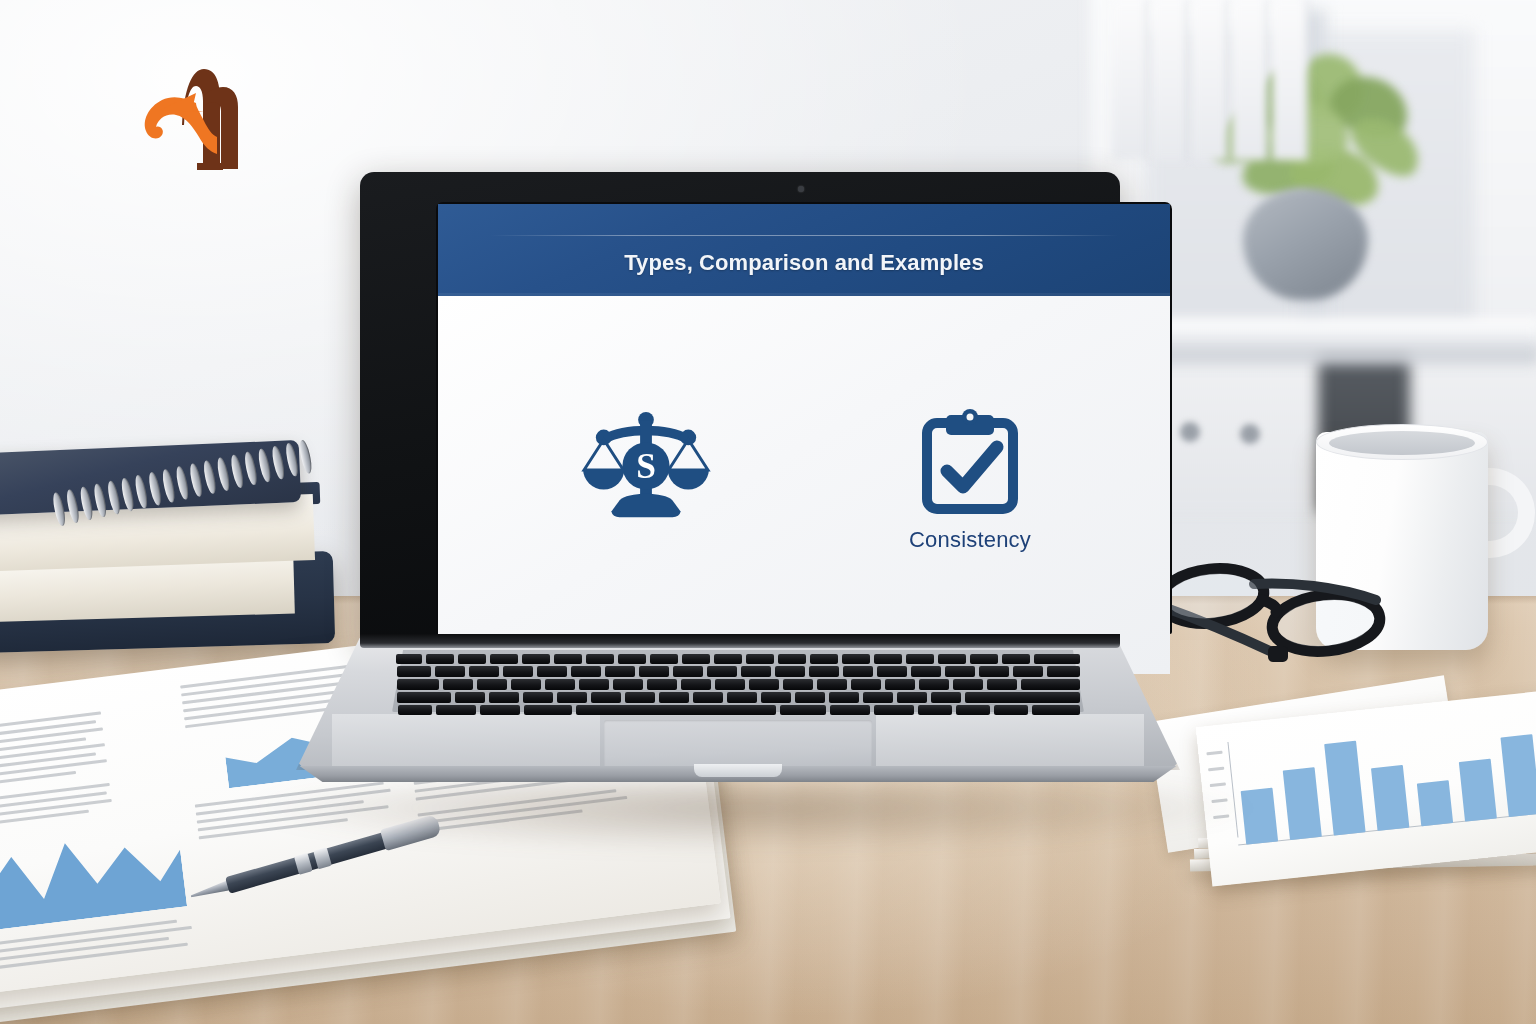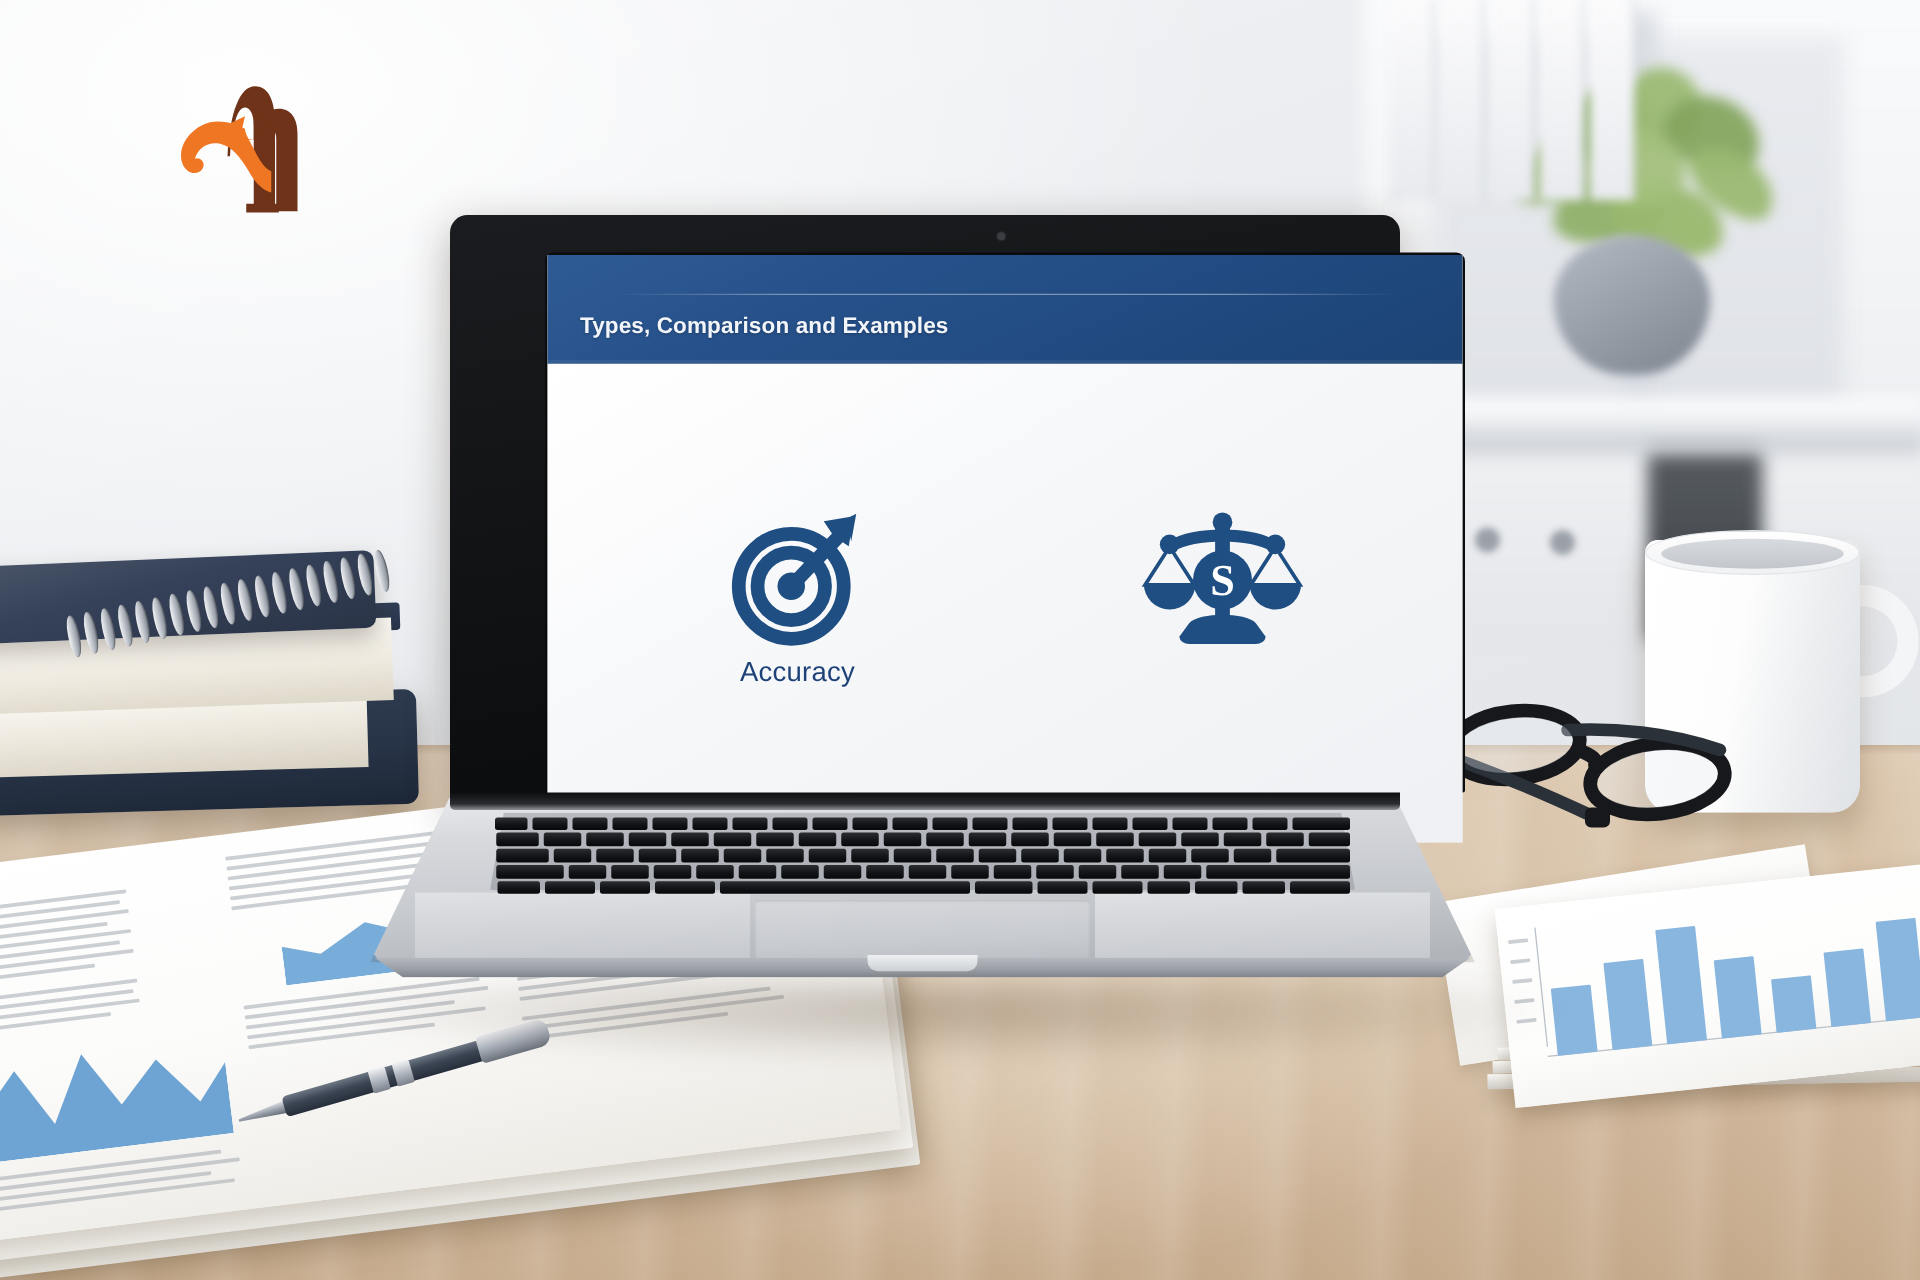--- a/index.html
+++ b/index.html
@@ -309,21 +309,21 @@
     text-align:center;
     letter-spacing:-0.4px;
     text-shadow:0 1px 3px rgba(0,0,0,.28);
     max-width:560px;
   }
   .divider {
     height:1px; margin:13px 26px 0 26px;
     background:linear-gradient(90deg,rgba(255,255,255,0) 0%,rgba(255,255,255,.38) 22%,rgba(255,255,255,.42) 78%,rgba(255,255,255,0) 100%);
   }
   .slide-sub {
-    color:#f2f5f9; font-size:18px; font-weight:bold; 
+    color:#f2f5f9; font-size:22px; font-weight:bold; text-align:center;
     padding:14px 0 4px 0; letter-spacing:.1px;
     text-shadow:0 1px 2px rgba(0,0,0,.25);
   }
   .slide-body {
     flex:1;
     background:linear-gradient(150deg,#ffffff 0%,#f6f7f9 45%,#eef0f3 100%);
     display:flex; align-items:center; justify-content:space-around;
     padding:6px 34px 14px 34px;
   }
   .concept { display:flex; flex-direction:column; align-items:center; gap:6px; width:170px; }
@@ -601,35 +601,20 @@
       <div class="screen">
         <div class="slide">
 
           <div class="slide-header">
             <div class="divider"></div>
             <div class="slide-sub">Types, Comparison and Examples</div>
           </div>
 
           <div class="slide-body">
 
-            <div class="concept">
-              <div class="concept-icon">
-                <svg viewBox="0 0 114 112" width="114" height="112">
-                  <g fill="none" stroke="#1f4e82">
-                    <circle cx="52" cy="62" r="42" stroke-width="11"></circle>
-                    <circle cx="52" cy="62" r="27" stroke-width="11"></circle>
-                  </g>
-                  <circle cx="52" cy="62" r="11" fill="#1f4e82"></circle>
-                  <path d="M52 62 L93 19" stroke="#1f4e82" stroke-width="11" stroke-linecap="round"></path>
-                  <path d="M78 10 L102 6 L98 30 L86 22 Z" fill="#1f4e82"></path>
-                  <path d="M96 8 L104 4 L100 26 Z" fill="#1f4e82"></path>
-                </svg>
-              </div>
-              <div class="concept-label">Accuracy</div>
-            </div>
 
             <div class="concept">
               <div class="concept-icon">
                 <svg viewBox="0 0 130 120" width="130" height="118">
                   <g fill="#1f4e82">
                     <circle cx="65" cy="13" r="8"></circle>
                     <path d="M22 28 C40 16, 90 16, 108 28 L105 37 C88 26, 42 26, 25 37 Z"></path>
                     <circle cx="22" cy="31" r="8"></circle>
                     <circle cx="108" cy="31" r="8"></circle>
                     <rect x="59" y="14" width="12" height="80"></rect>
@@ -641,20 +626,32 @@
                     <path d="M108 33 L88 64 L128 64 Z"></path>
                   </g>
                   <path d="M1 63 A21 21 0 0 0 43 63 Z" fill="#1f4e82"></path>
                   <path d="M87 63 A21 21 0 0 0 129 63 Z" fill="#1f4e82"></path>
                   <text x="65" y="72" font-family="Liberation Serif, serif" font-size="36" font-weight="bold" fill="#ffffff" text-anchor="middle">S</text>
                 </svg>
               </div>
               <div class="concept-spacer"></div>
             </div>
 
+            <div class="concept">
+              <div class="concept-icon">
+                <svg viewBox="0 0 114 112" width="114" height="112">
+                  <rect x="14" y="14" width="86" height="86" rx="10" ry="10" fill="none" stroke="#1f4e82" stroke-width="10"></rect>
+                  <rect x="33" y="6" width="48" height="20" rx="5" ry="5" fill="#1f4e82"></rect>
+                  <circle cx="57" cy="8" r="8" fill="#1f4e82"></circle>
+                  <circle cx="57" cy="8" r="3.5" fill="#f4f6f8"></circle>
+                  <path d="M34 62 L50 78 L84 38" fill="none" stroke="#1f4e82" stroke-width="13" stroke-linecap="round" stroke-linejoin="round"></path>
+                </svg>
+              </div>
+              <div class="concept-label">Consistency</div>
+            </div>
 
           </div>
         </div>
       </div>
     </div>
 
     <div class="base"></div>
     <div class="hinge"></div>
     <div class="palm-l"></div>
     <div class="palm-r"></div>

